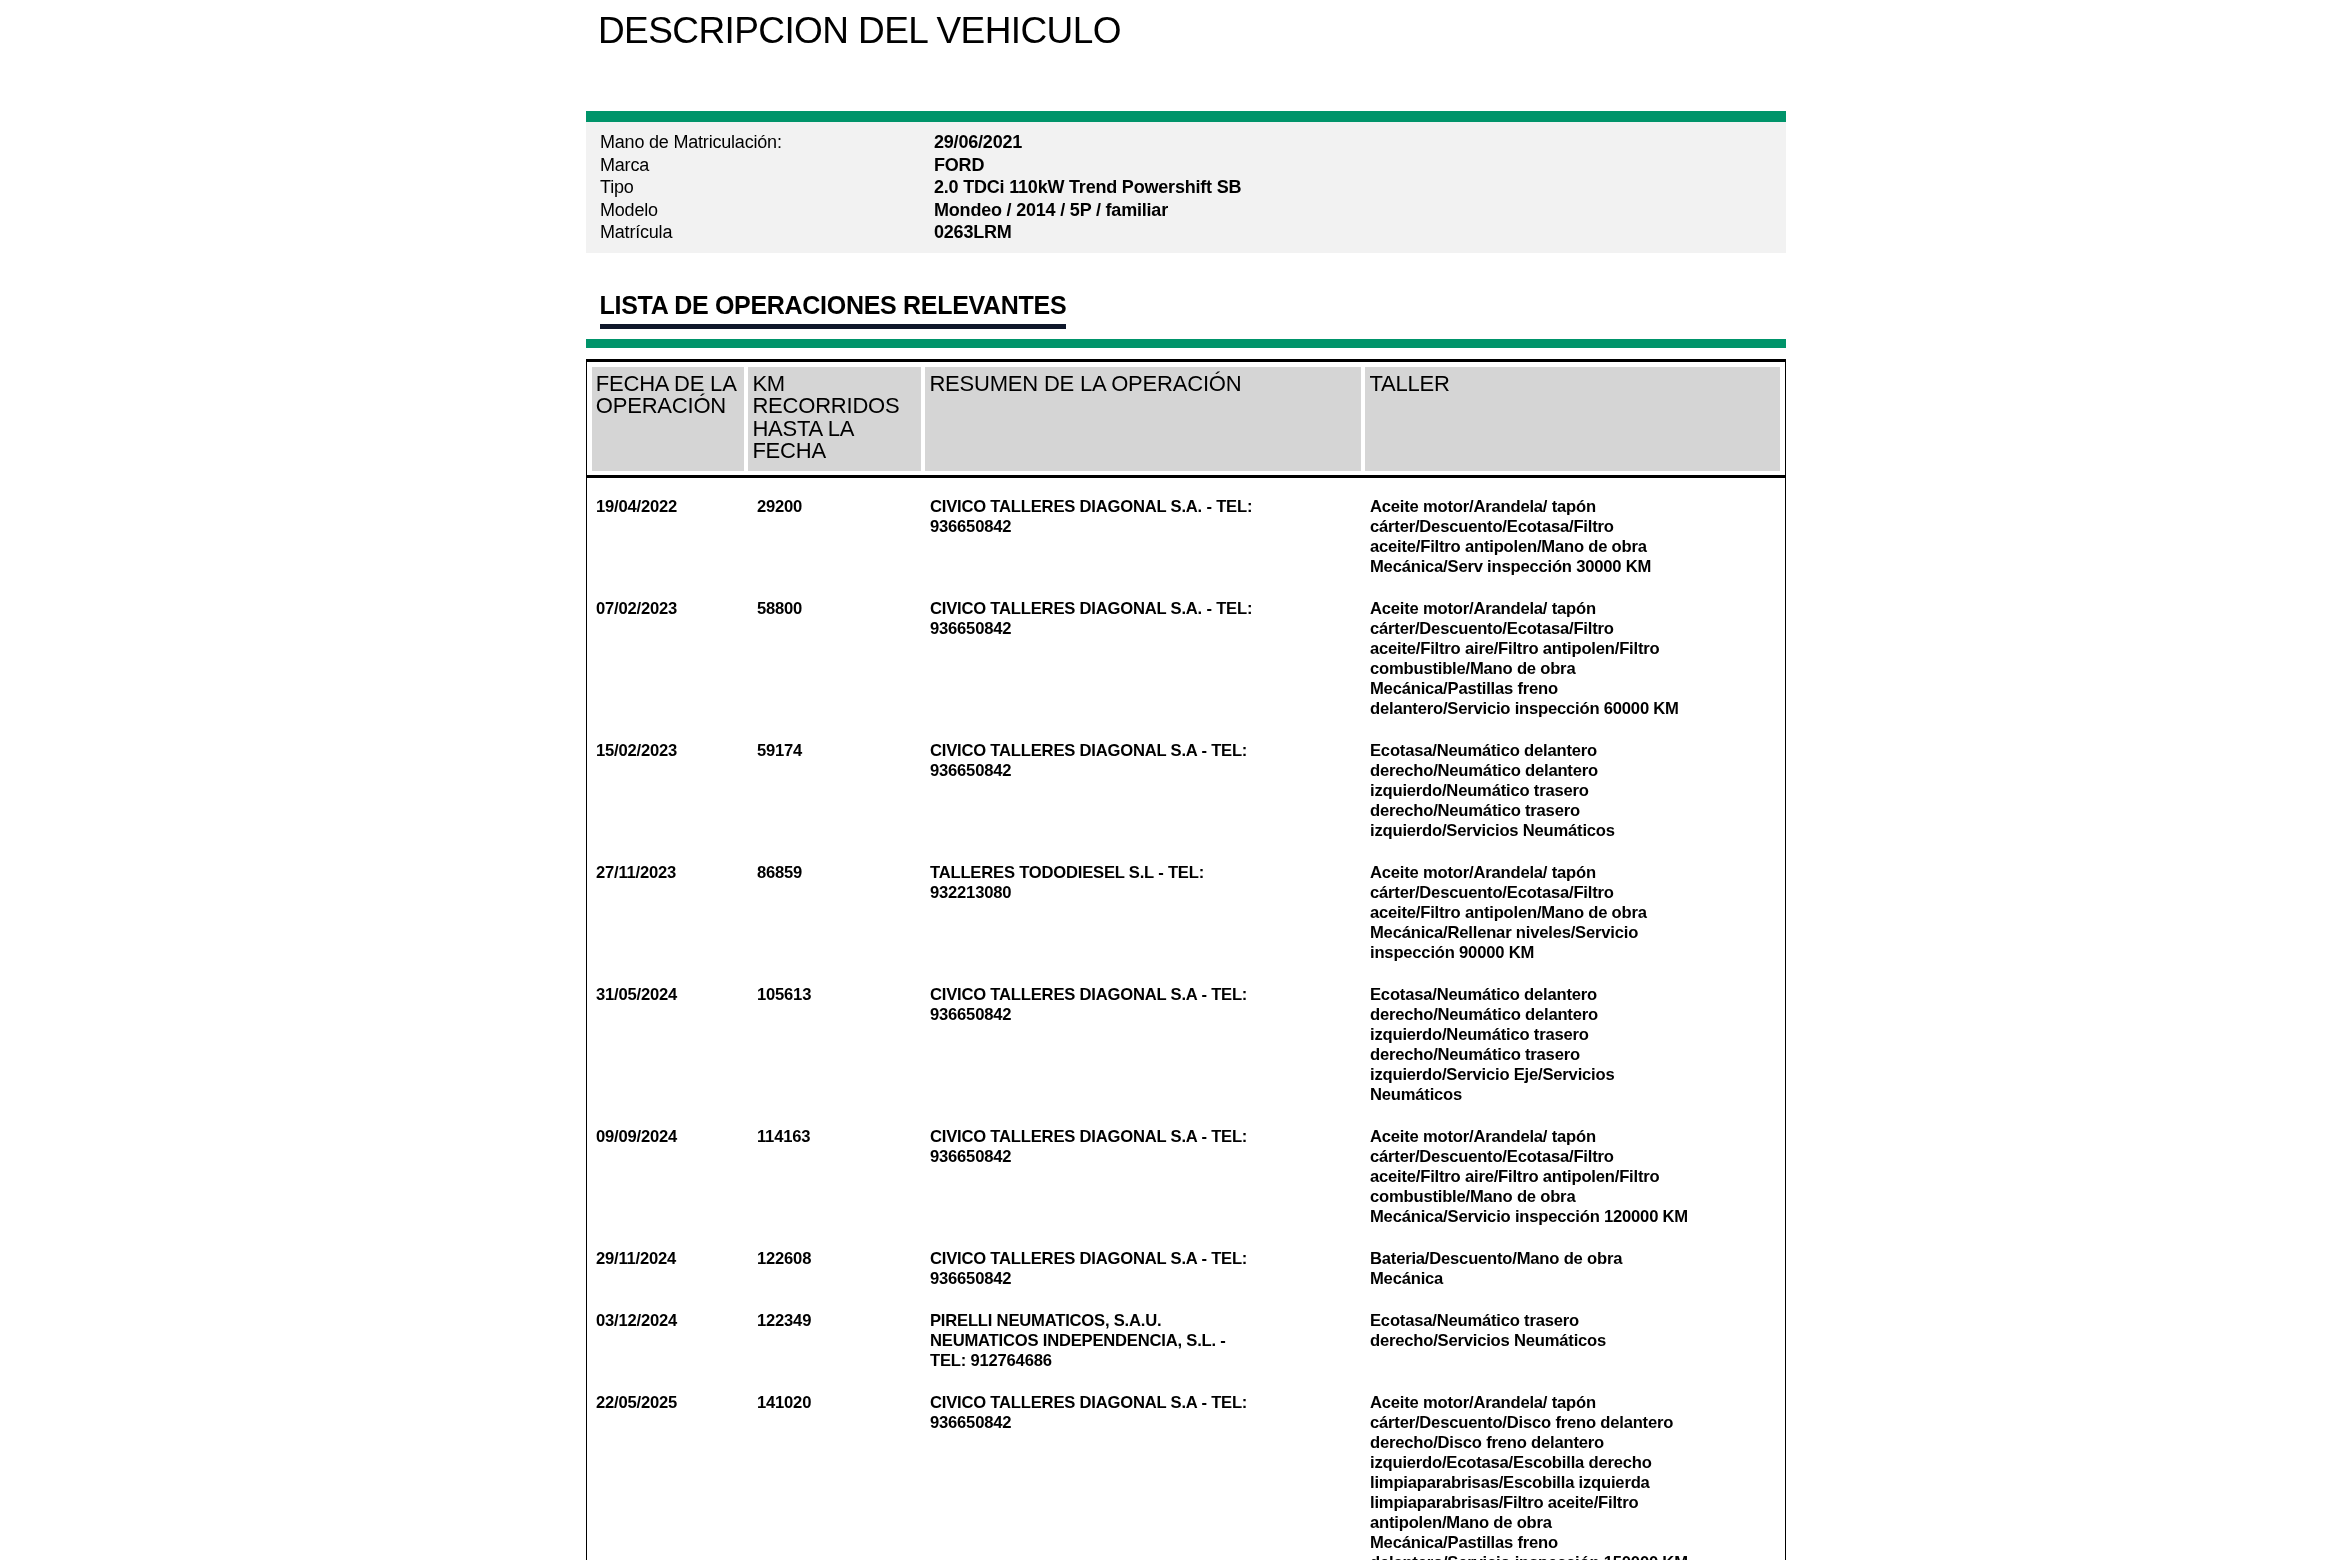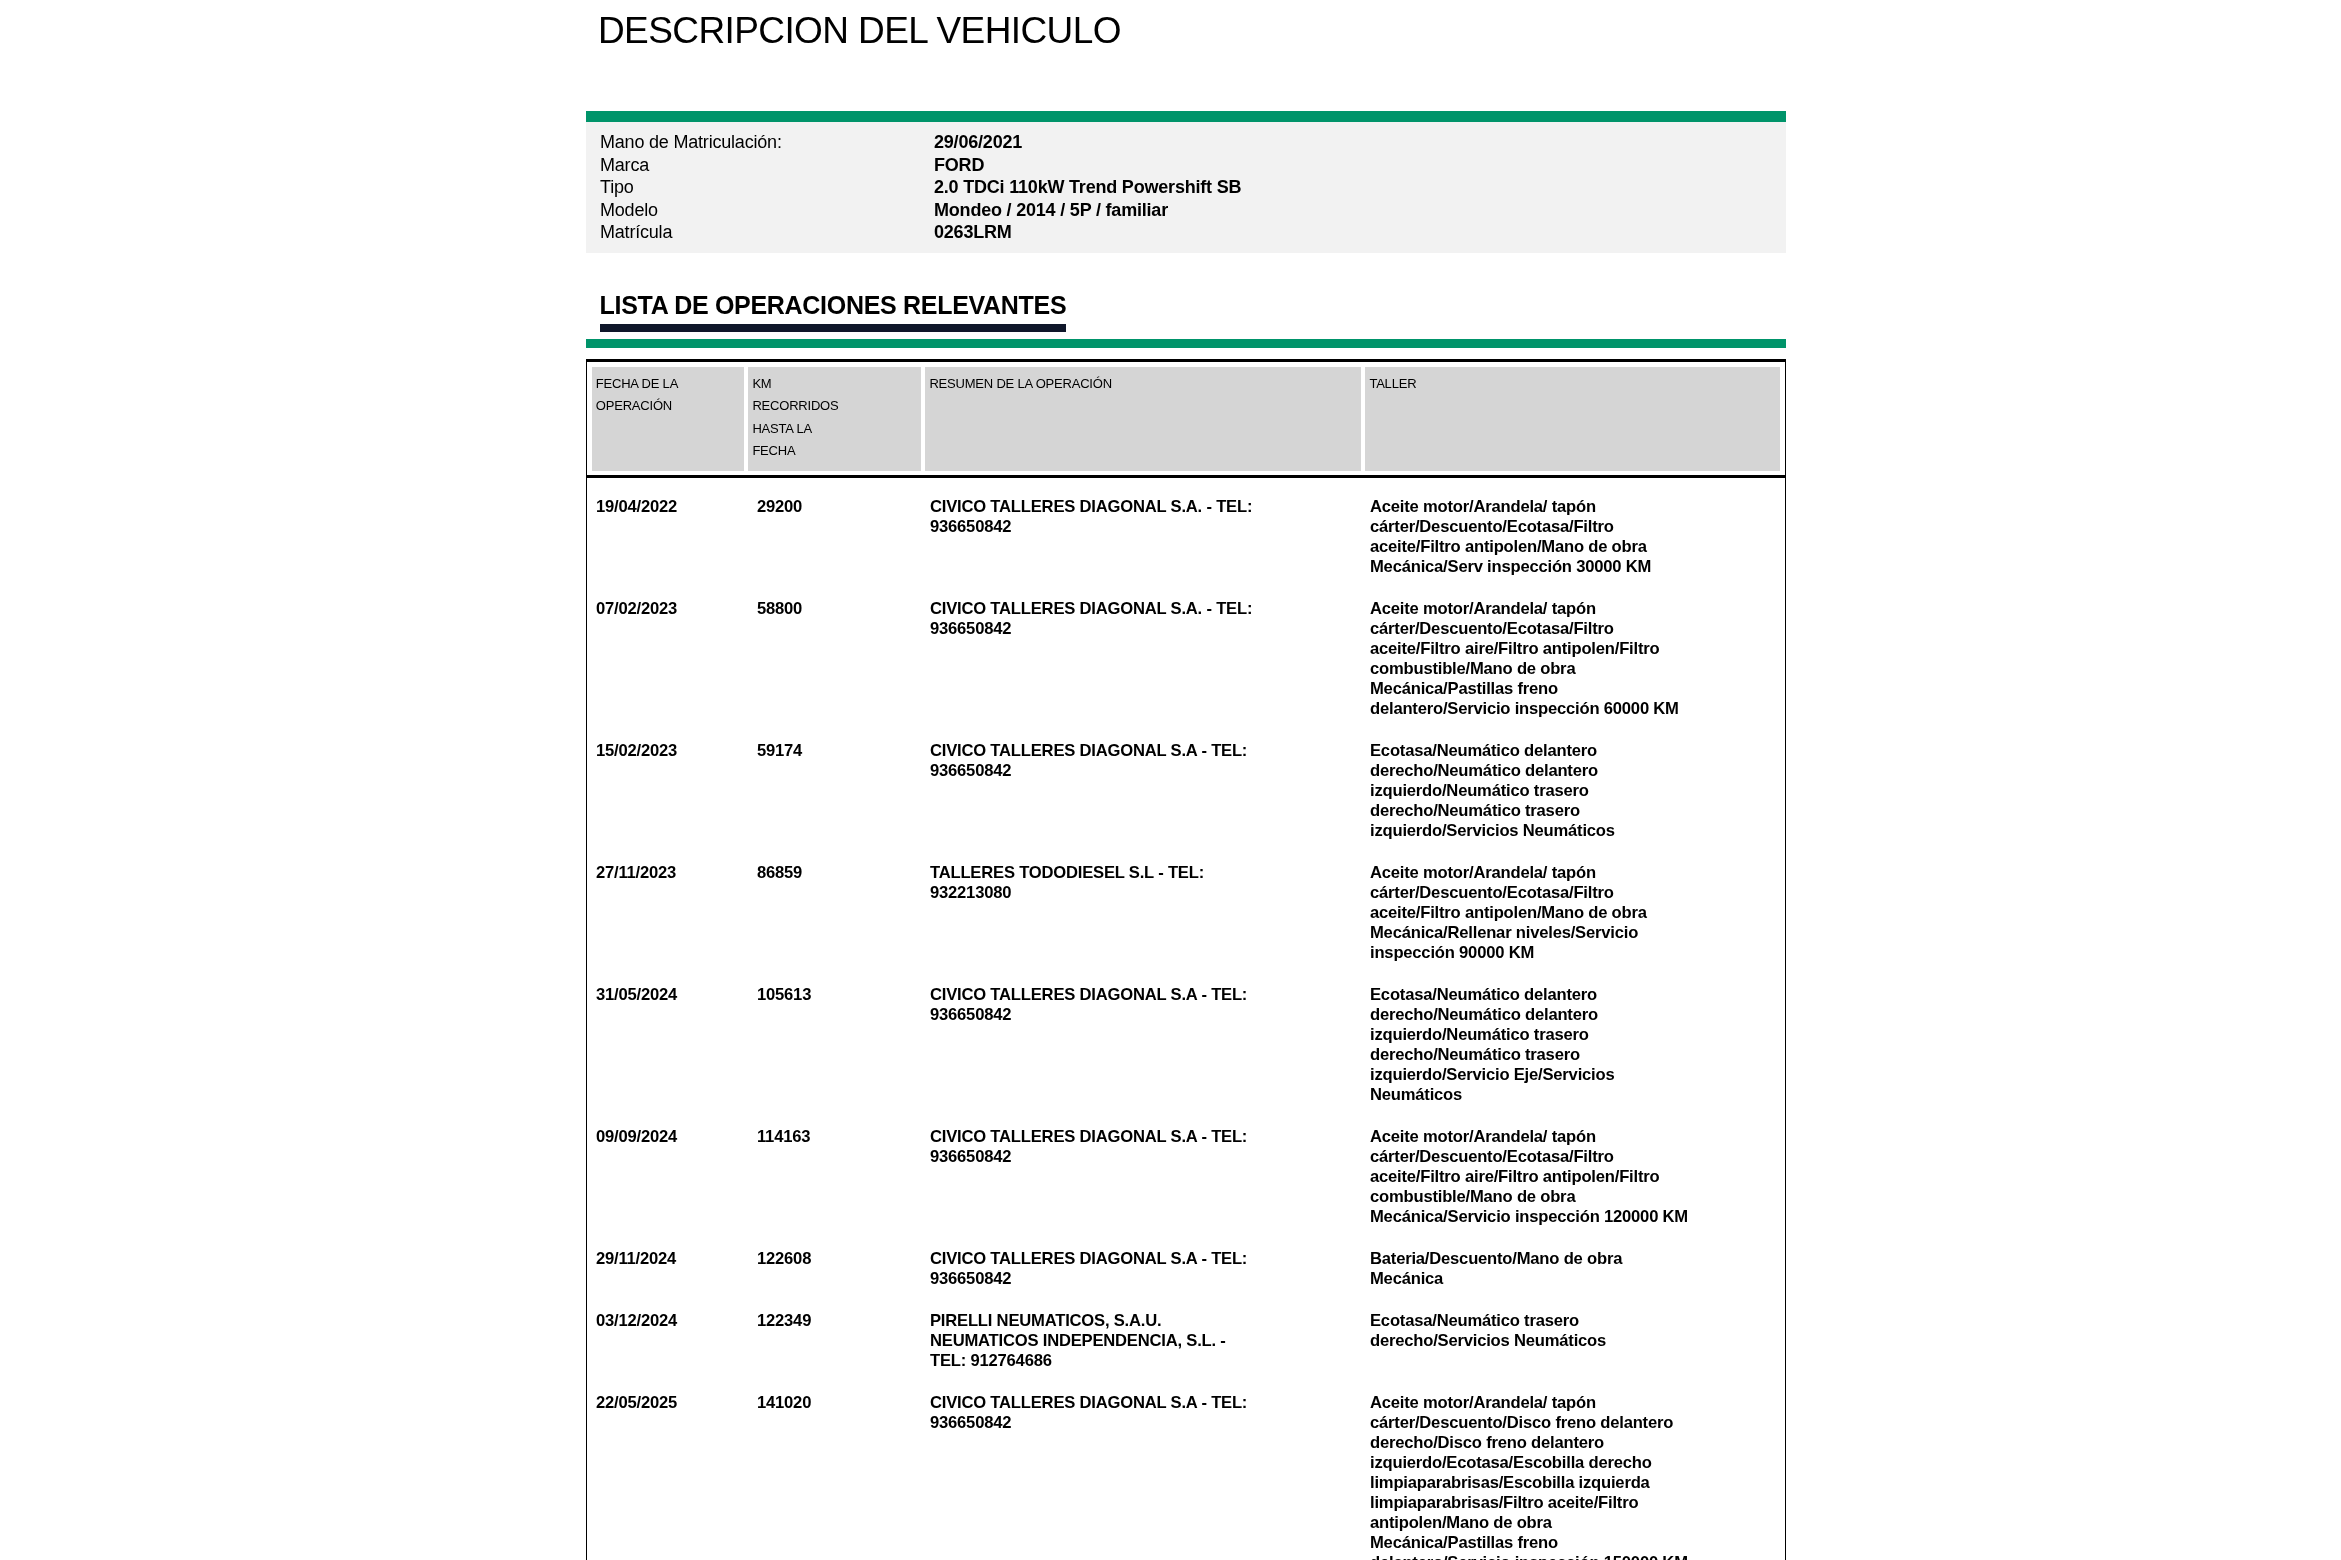--- a/index.html
+++ b/index.html
@@ -11,25 +11,25 @@
   .greenbar{position:absolute;left:0;width:1200px;background:#00946A;}
   .bar1{top:111px;height:10.7px;}
   .bar2{top:339px;height:9px;}
 
   .infobox{position:absolute;left:0;top:122px;width:1200px;background:#F2F2F2;padding:9px 0;box-sizing:border-box;}
   .inforow{display:grid;grid-template-columns:348px 1fr;line-height:22.5px;font-size:18px;letter-spacing:-0.2px;}
   .info-label{padding-left:14px;font-weight:400;}
   .info-value{font-weight:700;}
 
   .opheading{position:absolute;left:13.6px;top:291px;margin:0;font-size:25px;font-weight:700;letter-spacing:-0.3px;white-space:nowrap;}
-  .opheading span{display:inline-block;border-bottom:8px solid #0f172a;padding-bottom:3.6px;}
+  .opheading span{display:inline-block;border-bottom:5px solid #0f172a;padding-bottom:3.6px;}
 
   .optable{position:absolute;left:0;top:359px;width:1200px;box-sizing:border-box;border:1.8px solid #000;border-top-width:3px;border-bottom-width:2.4px;background:#fff;}
   .ophead{display:grid;grid-template-columns:152px 177px 440px 1fr;background:#fff;padding:4.7px 4.7px 3.6px 4.7px;border-bottom:3.6px solid #000;}
-  .ophead-cell{background:#D5D5D5;font-size:13px;font-weight:400;line-height:22.5px;letter-spacing:-0.2px;padding:6px 6px 8.3px 4.7px;white-space:pre-line;}
+  .ophead-cell{background:#D5D5D5;font-size:22px;font-weight:400;line-height:22.5px;letter-spacing:-0.2px;padding:6px 6px 8.3px 4.7px;white-space:pre-line;}
   .ophead-cell:first-child{padding-left:4.1px;}
   .ophead-cell + .ophead-cell{border-left:4.1px solid #fff;}
 
   .oprow{display:grid;grid-template-columns:157px 177px 440px 1fr;}
   .opcell{font-size:16.6px;font-weight:700;line-height:20px;letter-spacing:-0.2px;padding:19px 7px 3px 9px;white-space:pre-line;box-sizing:border-box;}
   .op-km{padding-left:13px;}
 </style>
 </head>
 <body>
 

